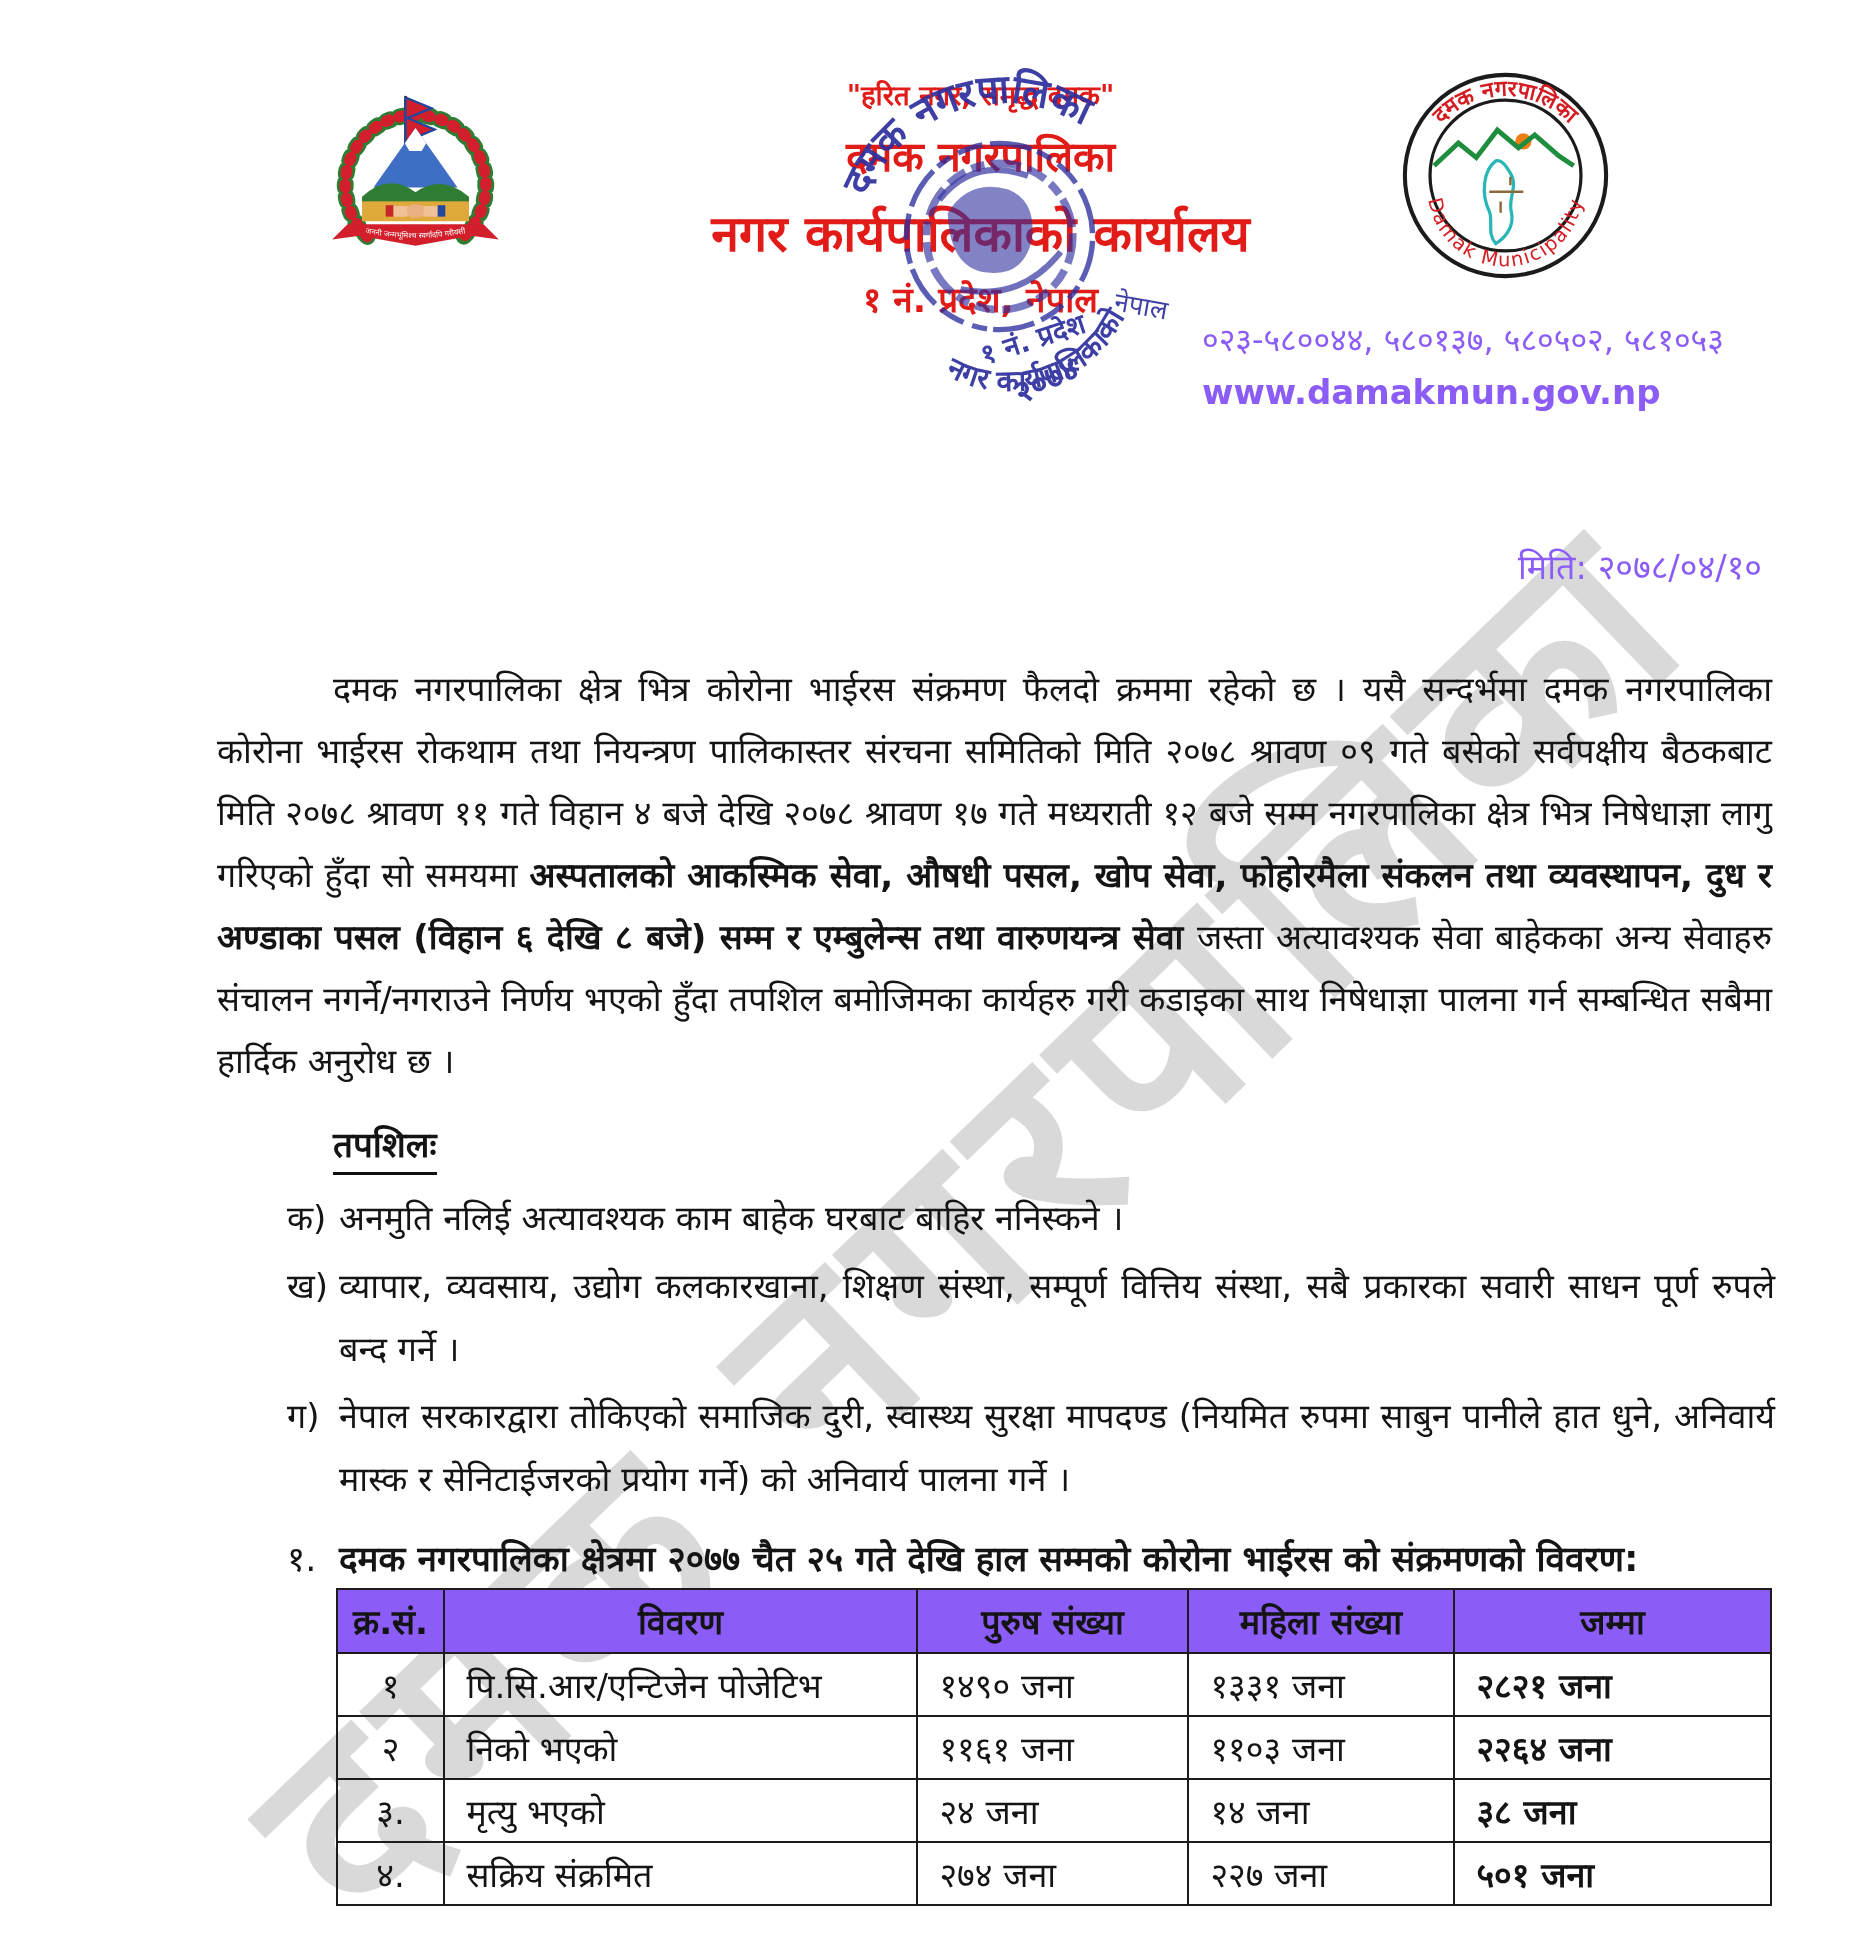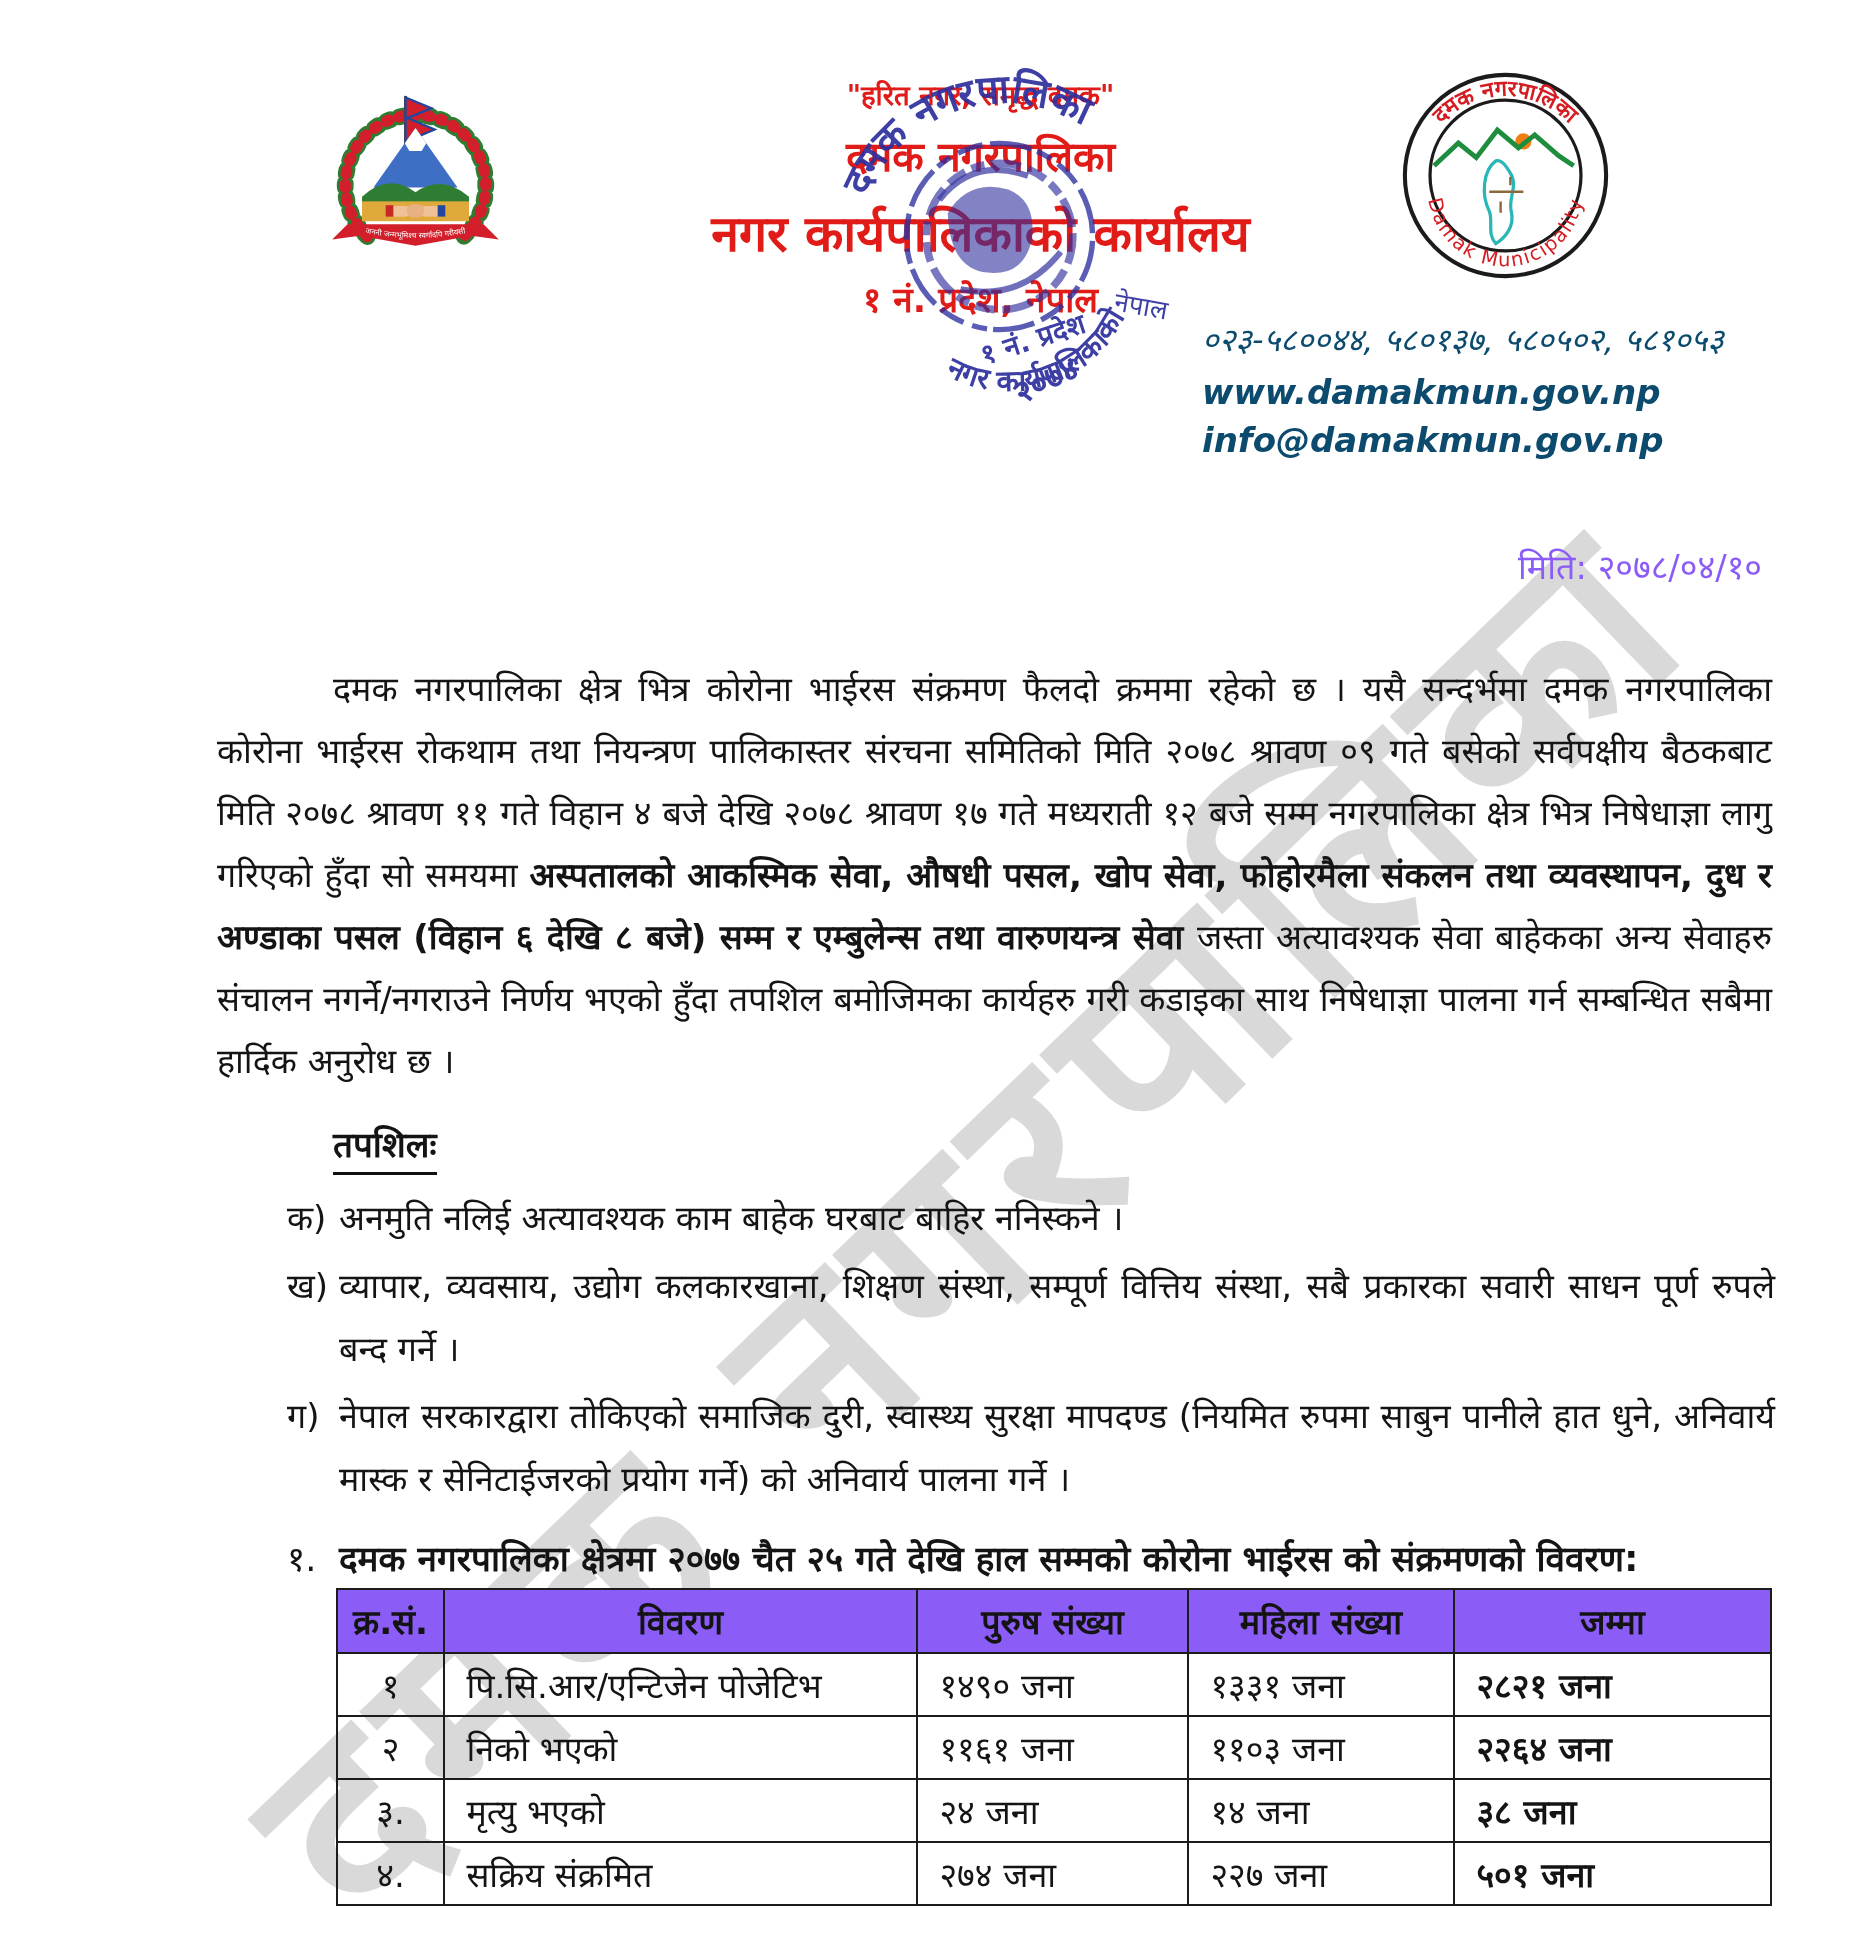--- a/index.html
+++ b/index.html
@@ -25,21 +25,21 @@
   .emblem { left:320px; top:80px; width:191px; height:177px; }
   .center-head { left:534px; top:76px; width:893px; text-align:center; color:#e01b18; }
   .center-head .slogan { font-size:27.5px; font-weight:bold; }
   .center-head .org1   { font-size:41px; font-weight:bold; margin-top:13.7px; }
   .center-head .org2   { font-size:50px; font-weight:bold; margin-top:15.3px; }
   .center-head .addr1  { font-size:35px; font-weight:bold; margin-top:23px; }
   .center-head .addr2  { font-size:35px; font-weight:bold; margin-top:9.2px; }
   .stamp { left:801px; top:44px; width:397px; height:385px; z-index:3; opacity:.92; }
   .logo-right { left:1400px; top:70px; width:211px; height:211px; }
 
-  .contact { left:1202px; top:317px; color:#0c4a6e; z-index:2;font-style:italic; }
+  .contact { left:1202px; top:317px; color:#8b5cf6; z-index:2; }
   .contact .phones { font-size:32px; }
   .contact .fax    { font-size:30.5px; margin-top:26px; }
   .contact .web    { font-size:34px; font-weight:bold; margin-top:12.2px; }
   .contact .email  { font-size:34px; font-weight:bold; margin-top:7.6px; }
 
   .date-line { right:107px; top:543px; font-size:34px; color:#8b5cf6; }
 
   
   .title-wrap { left:217px; top:589px; width:1552px; text-align:center; }
   .doc-title { display:inline-block; font-size:38px; font-weight:bold;
@@ -158,21 +158,20 @@
     </text>
     <circle cx="152" cy="88" r="10" fill="#f07f13"></circle>
     <path d="M42,118 L72,90 L94,108 L120,74 L146,96 L166,80 L196,106 L214,118" fill="none" stroke="#1e8e3e" stroke-width="6"></path>
     <path d="M118,112 c-16,12 -18,42 -8,62 c5,12 -3,28 8,40 c11,-7 24,-21 19,-40 c-4,-16 9,-31 -1,-47 c-6,-10 -11,-17 -18,-15 Z" fill="none" stroke="#2ab6b6" stroke-width="4"></path>
     <path d="M110,150 h42 M124,162 v14 M136,132 v10" stroke="#8a6a3b" stroke-width="3" fill="none"></path>
   </svg>
 
   <div class="layer contact">
     <div class="phones">०२३-५८००४४, ५८०१३७, ५८०५०२, ५८१०५३</div>
     <div class="web">www.damakmun.gov.np</div>
-    <div class="email">info@damakmun.gov.np</div>
   </div>
 
   <div class="layer date-line">मिति: २०७८/०४/१०</div>
 
 
   <div class="layer para"><span>दमक नगरपालिका क्षेत्र भित्र कोरोना भाईरस संक्रमण फैलदो क्रममा रहेको छ । यसै सन्दर्भमा दमक नगरपालिका कोरोना भाईरस रोकथाम तथा नियन्त्रण पालिकास्तर संरचना समितिको मिति २०७८ श्रावण ०९ गते बसेको सर्वपक्षीय बैठकबाट मिति २०७८ श्रावण ११ गते विहान ४ बजे देखि २०७८ श्रावण १७ गते  मध्यराती १२ बजे सम्म नगरपालिका क्षेत्र भित्र निषेधाज्ञा लागु गरिएको हुँदा सो समयमा </span><b>अस्पतालको आकस्मिक सेवा, औषधी पसल, खोप सेवा, फोहोरमैला संकलन तथा व्यवस्थापन,  दुध र अण्डाका पसल (विहान ६ देखि ८ बजे) सम्म र एम्बुलेन्स तथा वारुणयन्त्र सेवा </b><span>जस्ता अत्यावश्यक सेवा बाहेकका अन्य सेवाहरु संचालन नगर्ने/नगराउने निर्णय भएको हुँदा तपशिल बमोजिमका कार्यहरु गरी कडाइका साथ निषेधाज्ञा पालना गर्न सम्बन्धित सबैमा हार्दिक अनुरोध छ ।</span></div>
 
   <div class="layer tapasil">
     <span>तपशिलः</span>
   </div>

